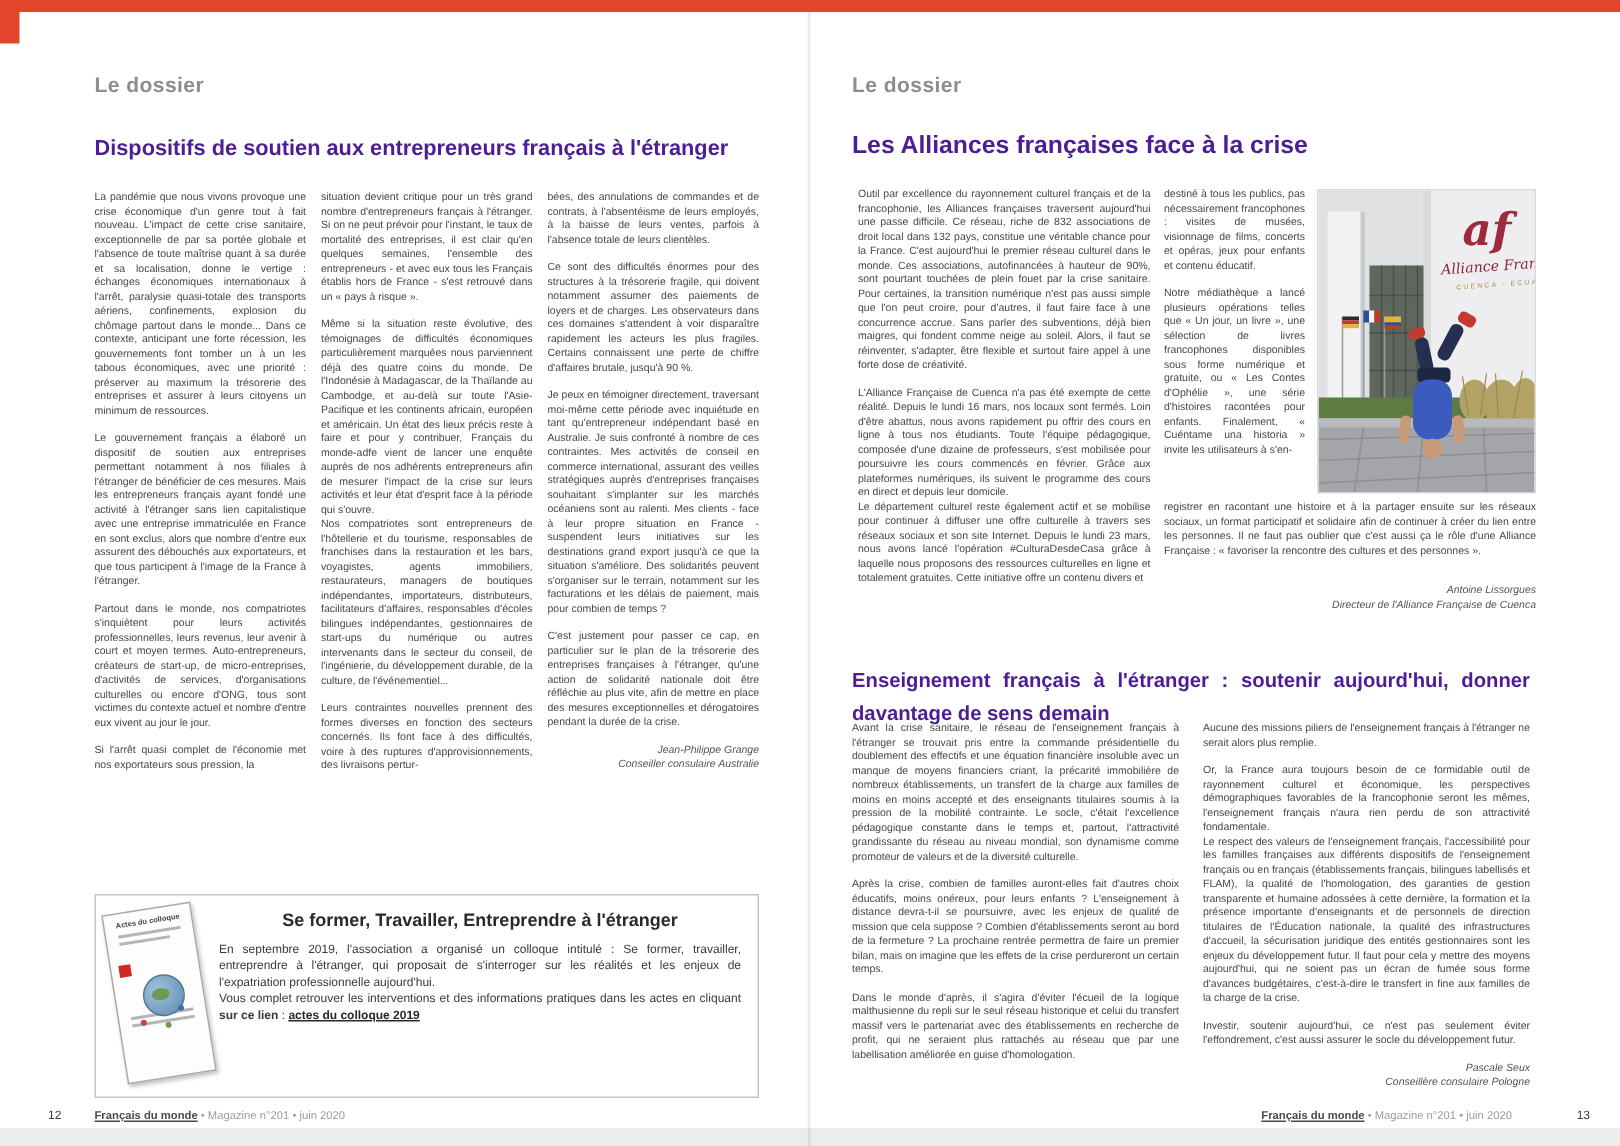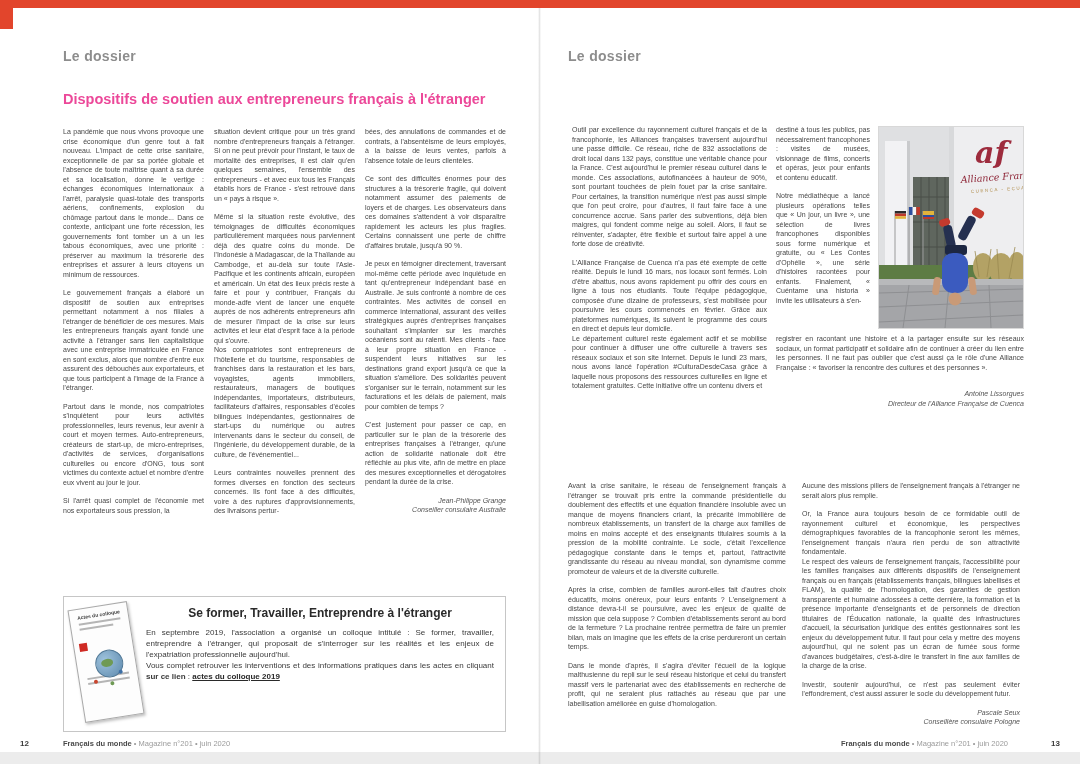--- a/index.html
+++ b/index.html
@@ -10,21 +10,21 @@
   .fold{position:absolute;left:538px;top:8px;width:3px;height:756px;
         background:linear-gradient(90deg,rgba(0,0,0,0),rgba(0,0,0,.10),rgba(0,0,0,0));}
   .bottomband{position:absolute;left:0;top:752px;width:1080px;height:12px;background:#ececec;}
 
   .half{position:absolute;top:0;height:740px;}
   .half.left{left:63px;width:443px;}
   .half.right{left:568px;width:452px;}
 
   .kicker{position:absolute;top:48px;left:0;font-size:14px;font-weight:600;color:#8d8d8d;letter-spacing:.3px;}
 
-  .title-red{color:#ec4899;font-weight:bold;}
+  .title-red{color:#4c1d95;font-weight:bold;}
   .l-title{position:absolute;top:79px;left:0;width:443px;font-size:14.5px;line-height:21px;
            text-align:justify;}
   .r-title{position:absolute;top:76px;left:0;width:452px;font-size:16.5px;line-height:20px;}
   .r-sub{position:absolute;top:100px;left:0;width:452px;font-size:11px;font-style:italic;font-weight:bold;color:#e2452c;}
 
   .body-txt p{margin:0 0 9px 0;font-size:7px;line-height:9.5px;text-align:justify;color:#474747;}
   .body-txt p.tight{margin-bottom:0;}
 
   .cols3{position:absolute;top:127px;left:0;width:443px;display:flex;gap:10px;}
   .cols3 .col{flex:1;}
@@ -56,26 +56,26 @@
   .a1-col2{position:absolute;left:204px;top:0;width:94px;}
   .a1-photo{position:absolute;left:306px;top:1px;width:146px;height:203px;border:1px solid #d8d8d8;box-sizing:border-box;}
   .a1-cont{position:absolute;left:204px;top:209px;width:248px;}
   .a1-author{position:absolute;left:204px;top:256px;width:248px;}
 
   .a2-title{position:absolute;top:432px;left:0;width:452px;font-size:13.5px;line-height:22px;text-align:justify;}
   .cols2{position:absolute;top:481px;left:0;width:452px;display:flex;gap:16px;}
   .cols2 .col{flex:1;}
 
   footer{position:absolute;left:0;top:739px;width:1080px;height:14px;font-size:7.5px;color:#9b9b9b;}
-  .pgnum{position:absolute;top:0;font-size:8px;font-weight:bold;color:#3c3c3c;}
+  .pgnum{position:absolute;top:0;font-size:8px;font-weight:normal;color:#3c3c3c;margin-left:12px;}
   .pg-left{left:20px;}
   .pg-right{right:20px;}
   .foot-txt-left{position:absolute;left:63px;top:0;}
   .foot-txt-right{position:absolute;right:72px;top:0;}
-  .foot-mag{font-weight:bold;color:#4a4a4a;}
+  .foot-mag{font-weight:bold;color:#4a4a4a;text-decoration:underline;}
 </style>
 </head>
 <body>
 
 <div class="page">
   <div class="topbar"></div>
   <div class="topcorner"></div>
 
   <section class="half left">
     <div class="kicker">Le dossier</div>
@@ -122,20 +122,21 @@
       <div class="content">
         <h2>Se former, Travailler, Entreprendre à l'étranger</h2>
         <p>En septembre 2019, l'association a organisé un colloque intitulé : Se former, travailler, entreprendre à l'étranger, qui proposait de s'interroger sur les réalités et les enjeux de l'expatriation professionnelle aujourd'hui.</p>
         <p><span>Vous complet retrouver les interventions et des informations pratiques dans les actes en cliquant </span><span class="b">sur ce lien</span><span> : </span><a class="lnk" href="#">actes du colloque 2019</a></p>
       </div>
     </div>
   </section>
 
   <section class="half right">
     <div class="kicker">Le dossier</div>
+    <h1 class="r-title title-red">Les Alliances françaises face à la crise</h1>
 
     <div class="art1 body-txt">
       <div class="a1-col1">
         <p>Outil par excellence du rayonnement culturel français et de la francophonie, les Alliances françaises traversent aujourd'hui une passe difficile. Ce réseau, riche de 832 associations de droit local dans 132 pays, constitue une véritable chance pour la France. C'est aujourd'hui le premier réseau culturel dans le monde. Ces associations, autofinancées à hauteur de 90%, sont pourtant touchées de plein fouet par la crise sanitaire. Pour certaines, la transition numérique n'est pas aussi simple que l'on peut croire, pour d'autres, il faut faire face à une concurrence accrue. Sans parler des subventions, déjà bien maigres, qui fondent comme neige au soleil. Alors, il faut se réinventer, s'adapter, être flexible et surtout faire appel à une forte dose de créativité.</p>
         <p class="tight">L'Alliance Française de Cuenca n'a pas été exempte de cette réalité. Depuis le lundi 16 mars, nos locaux sont fermés. Loin d'être abattus, nous avons rapidement pu offrir des cours en ligne à tous nos étudiants. Toute l'équipe pédagogique, composée d'une dizaine de professeurs, s'est mobilisée pour poursuivre les cours commencés en février. Grâce aux plateformes numériques, ils suivent le programme des cours en direct et depuis leur domicile.</p>
         <p>Le département culturel reste également actif et se mobilise pour continuer à diffuser une offre culturelle à travers ses réseaux sociaux et son site Internet. Depuis le lundi 23 mars, nous avons lancé l'opération #CulturaDesdeCasa grâce à laquelle nous proposons des ressources culturelles en ligne et totalement gratuites. Cette initiative offre un contenu divers et</p>
       </div>
       <div class="a1-col2">
         <p>destiné à tous les publics, pas nécessairement francophones : visites de musées, visionnage de films, concerts et opéras, jeux pour enfants et contenu éducatif.</p>
         <p>Notre médiathèque a lancé plusieurs opérations telles que « Un jour, un livre », une sélection de livres francophones disponibles sous forme numérique et gratuite, ou « Les Contes d'Ophélie », une série d'histoires racontées pour enfants. Finalement, « Cuéntame una historia » invite les utilisateurs à s'en-</p>
@@ -231,20 +232,21 @@
 
       <div class="a1-cont body-txt">
         <p>registrer en racontant une histoire et à la partager ensuite sur les réseaux sociaux, un format participatif et solidaire afin de continuer à créer du lien entre les personnes. Il ne faut pas oublier que c'est aussi ça le rôle d'une Alliance Française : « favoriser la rencontre des cultures et des personnes ».</p>
       </div>
       <div class="a1-author author">
         <div class="a-name">Antoine Lissorgues</div>
         <div>Directeur de l'Alliance Française de Cuenca</div>
       </div>
     </div>
 
+    <h2 class="a2-title title-red">Enseignement français à l'étranger : soutenir aujourd'hui, donner davantage de sens demain</h2>
     <div class="cols2 body-txt">
       <div class="col">
         <p>Avant la crise sanitaire, le réseau de l'enseignement français à l'étranger se trouvait pris entre la commande présidentielle du doublement des effectifs et une équation financière insoluble avec un manque de moyens financiers criant, la précarité immobilière de nombreux établissements, un transfert de la charge aux familles de moins en moins accepté et des enseignants titulaires soumis à la pression de la mobilité contrainte. Le socle, c'était l'excellence pédagogique constante dans le temps et, partout, l'attractivité grandissante du réseau au niveau mondial, son dynamisme comme promoteur de valeurs et de la diversité culturelle.</p>
         <p>Après la crise, combien de familles auront-elles fait d'autres choix éducatifs, moins onéreux, pour leurs enfants ? L'enseignement à distance devra-t-il se poursuivre, avec les enjeux de qualité de mission que cela suppose ? Combien d'établissements seront au bord de la fermeture ? La prochaine rentrée permettra de faire un premier bilan, mais on imagine que les effets de la crise perdureront un certain temps.</p>
         <p>Dans le monde d'après, il s'agira d'éviter l'écueil de la logique malthusienne du repli sur le seul réseau historique et celui du transfert massif vers le partenariat avec des établissements en recherche de profit, qui ne seraient plus rattachés au réseau que par une labellisation améliorée en guise d'homologation.</p>
       </div>
       <div class="col">
         <p>Aucune des missions piliers de l'enseignement français à l'étranger ne serait alors plus remplie.</p>
         <p class="tight">Or, la France aura toujours besoin de ce formidable outil de rayonnement culturel et économique, les perspectives démographiques favorables de la francophonie seront les mêmes, l'enseignement français n'aura rien perdu de son attractivité fondamentale.</p>
         <p>Le respect des valeurs de l'enseignement français, l'accessibilité pour les familles françaises aux différents dispositifs de l'enseignement français ou en français (établissements français, bilingues labellisés et FLAM), la qualité de l'homologation, des garanties de gestion transparente et humaine adossées à cette dernière, la formation et la présence importante d'enseignants et de personnels de direction titulaires de l'Éducation nationale, la qualité des infrastructures d'accueil, la sécurisation juridique des entités gestionnaires sont les enjeux du développement futur. Il faut pour cela y mettre des moyens aujourd'hui, qui ne soient pas un écran de fumée sous forme d'avances budgétaires, c'est-à-dire le transfert in fine aux familles de la charge de la crise.</p>

